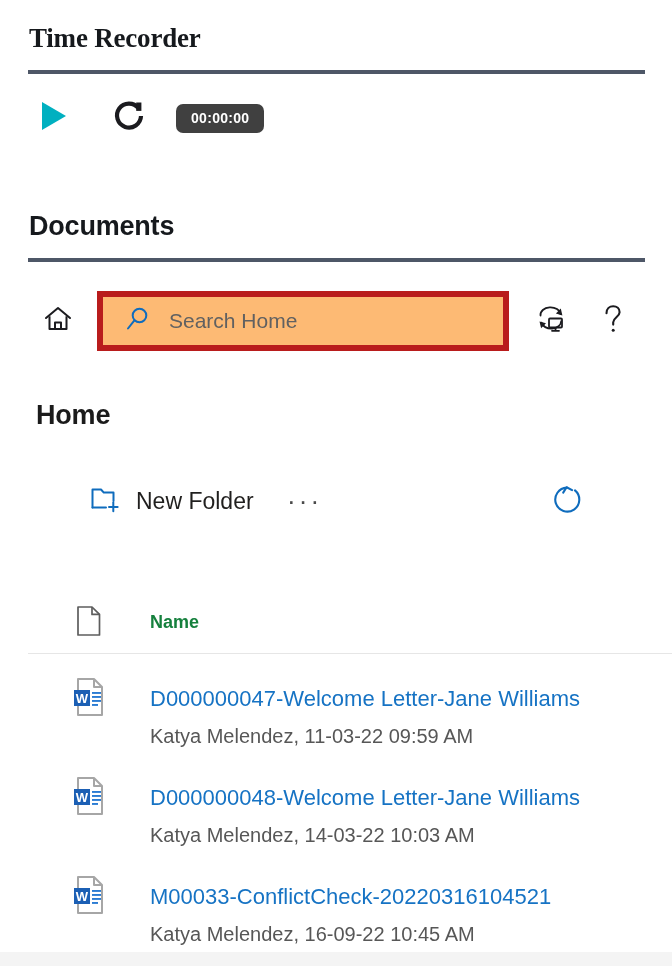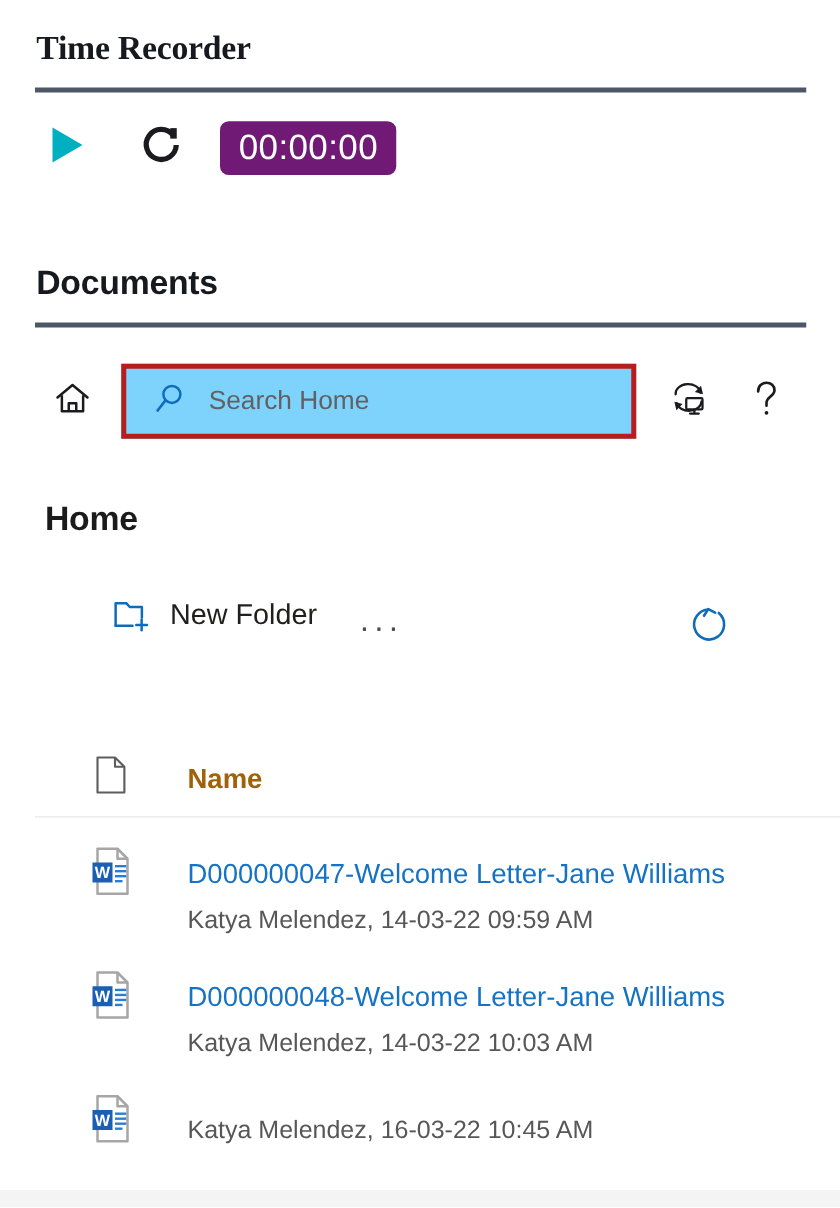--- a/index.html
+++ b/index.html
@@ -46,26 +46,26 @@
     cursor: pointer;
   }
   #reset-button {
     width: 52px; height: 52px;
     margin-left: 24px;
     display: flex; align-items: center; justify-content: center;
     cursor: pointer;
   }
   #timer-badge {
     margin-left: 20px;
-    background: #701a75;
+    background: #404040;
     color: #ffffff;
     border-radius: 7px;
     padding: 7px 15px 8px 15px;
-    font-size: 28px;
-    font-weight: 400;
+    font-size: 14px;
+    font-weight: 700;
     letter-spacing: 0.3px;
     line-height: 1;
   }
 
   
   #documents-title {
     position: absolute; left: 29px; top: 211px;
   }
   #documents-rule { top: 258px; }
 
@@ -77,22 +77,22 @@
   }
   #home-icon-button {
     width: 44px; height: 44px;
     display: flex; align-items: center; justify-content: center;
     cursor: pointer;
     margin-left: 8px;
   }
   #search-box {
     margin-left: 17px;
     width: 412px; height: 60px;
-    border: 4px solid #b91c1c;
-    background: #7dd3fc;
+    border: 6px solid #b91c1c;
+    background: #fdba74;
     display: flex; align-items: center;
     padding-left: 22px;
     cursor: text;
   }
   #search-input {
     border: 0; outline: 0; background: transparent;
     font-family: "Liberation Sans", sans-serif;
     font-size: 21px;
     color: #5e5e5e;
     margin-left: 18px;
@@ -123,21 +123,21 @@
   }
 
   
   #command-bar {
     position: absolute;
     left: 28px; top: 475px;
     width: 617px; height: 52px;
     display: flex; align-items: center;
   }
   #new-folder-button {
-    display: flex; 
+    display: flex; align-items: center;
     cursor: pointer;
     margin-left: 62px;
     height: 46px;
   }
   #new-folder-label {
     margin-left: 16px;
     font-size: 23px;
     color: #201f1e;
   }
   #more-commands-button {
@@ -164,23 +164,23 @@
     left: 28px; top: 592px;
     width: 644px; height: 62px;
     display: flex; align-items: center;
     border-bottom: 1px solid #e6e6e6;
   }
   #col-icon-header {
     width: 122px;
     display: flex; align-items: center; justify-content: center;
   }
   #col-name-header {
-    font-size: 22px;
+    font-size: 18px;
     font-weight: 700;
-    color: #a16207;
+    color: #15803d;
   }
 
   #file-list {
     position: absolute;
     left: 28px; top: 655px;
     width: 644px;
   }
   .file-row {
     display: flex;
     align-items: flex-start;
@@ -347,21 +347,21 @@
             <rect x="2" y="13" width="16" height="16" fill="#1b5fb4"></rect>
             <text x="10" y="25.6" font-family="Liberation Sans, sans-serif" font-size="13" font-weight="700" fill="#ffffff" text-anchor="middle">W</text>
             <rect x="20" y="15" width="9" height="1.9" fill="#2b7cd3"></rect>
             <rect x="20" y="19" width="9" height="1.9" fill="#2b7cd3"></rect>
             <rect x="20" y="23" width="9" height="1.9" fill="#2b7cd3"></rect>
             <rect x="20" y="27" width="6" height="1.9" fill="#2b7cd3"></rect>
           </svg>
         </div>
         <div class="file-row-text">
           <span class="file-name">D000000047-Welcome Letter-Jane Williams</span>
-          <span class="file-meta">Katya Melendez, 14-03-22 09:59 AM</span>
+          <span class="file-meta">Katya Melendez, 11-03-22 09:59 AM</span>
         </div>
       </div>
       <div class="file-row">
         <div class="file-row-icon">
           <svg width="34" height="40" viewBox="0 0 34 40" aria-hidden="true">
             <path d="M6 2 H22 L30 10 V38 H6 Z" fill="#ffffff" stroke="#a6a6a6" stroke-width="2" stroke-linejoin="round"></path>
             <path d="M22 2 V10 H30" fill="none" stroke="#a6a6a6" stroke-width="2" stroke-linejoin="round"></path>
             <rect x="2" y="13" width="16" height="16" fill="#1b5fb4"></rect>
             <text x="10" y="25.6" font-family="Liberation Sans, sans-serif" font-size="13" font-weight="700" fill="#ffffff" text-anchor="middle">W</text>
             <rect x="20" y="15" width="9" height="1.9" fill="#2b7cd3"></rect>
@@ -382,19 +382,20 @@
             <path d="M22 2 V10 H30" fill="none" stroke="#a6a6a6" stroke-width="2" stroke-linejoin="round"></path>
             <rect x="2" y="13" width="16" height="16" fill="#1b5fb4"></rect>
             <text x="10" y="25.6" font-family="Liberation Sans, sans-serif" font-size="13" font-weight="700" fill="#ffffff" text-anchor="middle">W</text>
             <rect x="20" y="15" width="9" height="1.9" fill="#2b7cd3"></rect>
             <rect x="20" y="19" width="9" height="1.9" fill="#2b7cd3"></rect>
             <rect x="20" y="23" width="9" height="1.9" fill="#2b7cd3"></rect>
             <rect x="20" y="27" width="6" height="1.9" fill="#2b7cd3"></rect>
           </svg>
         </div>
         <div class="file-row-text">
-          <span class="file-meta">Katya Melendez, 16-03-22 10:45 AM</span>
+          <span class="file-name">M00033-ConflictCheck-20220316104521</span>
+          <span class="file-meta">Katya Melendez, 16-09-22 10:45 AM</span>
         </div>
       </div>
     </div>
 
   <div id="bottom-band"></div>
 </div>
 
 </body></html>

